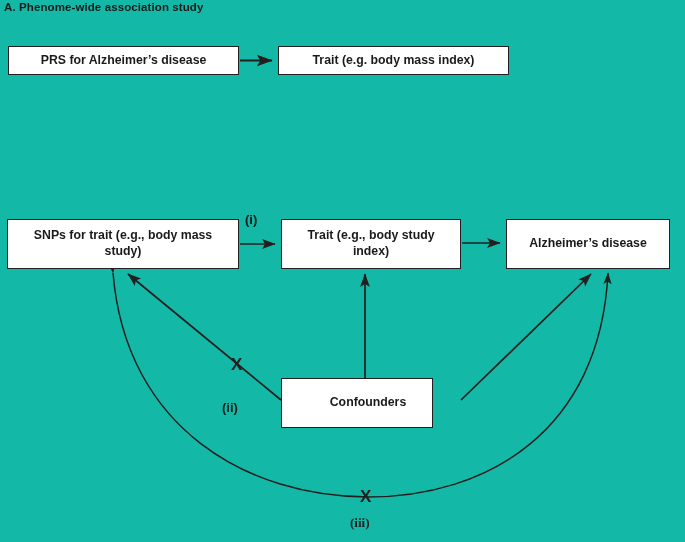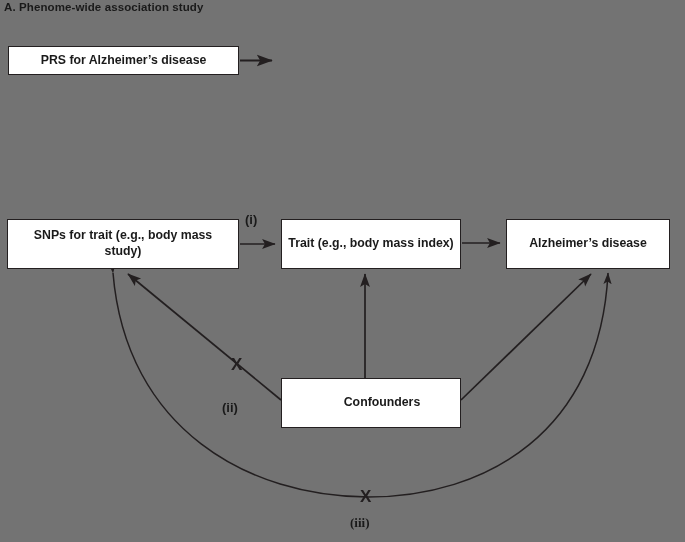--- a/index.html
+++ b/index.html
@@ -4,21 +4,21 @@
 <style>
   html, body {
     margin: 0;
     padding: 0;
     background: #ffffff;
   }
   #page {
     position: relative;
     width: 685px;
     height: 542px;
-    background: #737373;
+    background: #14b8a6;
     font-family: "Liberation Sans", sans-serif;
     overflow: hidden;
   }
   .panel-title {
     position: absolute;
     font-size: 11.5px;
     font-weight: bold;
     color: #1a1a1a;
     letter-spacing: 0.1px;
     white-space: nowrap;
@@ -44,21 +44,21 @@
   }
 
   
   #box-prs        { left: 8px;   top: 46px;  width: 231px; height: 29px; }
   #box-trait-a    { left: 278px; top: 46px;  width: 231px; height: 29px; }
 
   
   #box-snps       { left: 7px;   top: 219px; width: 232px; height: 50px; }
   #box-trait-b    { left: 281px; top: 219px; width: 180px; height: 50px; }
   #box-alzheimer  { left: 506px; top: 219px; width: 164px; height: 50px; }
-  #box-confounders{ left: 281px; top: 378px; width: 180px; height: 50px; padding-left: 28px; }
+  #box-confounders{ left: 281px; top: 378px; width: 152px; height: 50px; padding-left: 28px; }
 
   .edge-label {
     position: absolute;
     font-size: 13px;
     font-weight: bold;
     color: #1a1a1a;
     z-index: 4;
     white-space: nowrap;
   }
   #label-i   { left: 245px; top: 212px; }
@@ -86,25 +86,26 @@
 </style>
 </head>
 <body>
 
 <div id="page">
 
   <div class="panel-title" id="panel-a-title">A. Phenome-wide association study</div>
 
   <div class="node-box" id="box-prs">PRS for Alzheimer’s disease</div>
 
+  <div class="node-box" id="box-trait-a">Trait (e.g. body mass index)</div>
 
 
   <div class="node-box" id="box-snps">SNPs for trait (e.g., body mass study)</div>
 
-  <div class="node-box" id="box-trait-b">Trait (e.g., body mass index)</div>
+  <div class="node-box" id="box-trait-b">Trait (e.g., body study index)</div>
 
   <div class="node-box" id="box-alzheimer">Alzheimer’s disease</div>
 
   <div class="node-box" id="box-confounders">Confounders</div>
 
   <div class="edge-label" id="label-i">(i)</div>
   <div class="edge-label" id="label-ii">(ii)</div>
   <div class="edge-label" id="label-iii">(iii)</div>
 
   <div class="xmark" id="x-ii">X</div>

